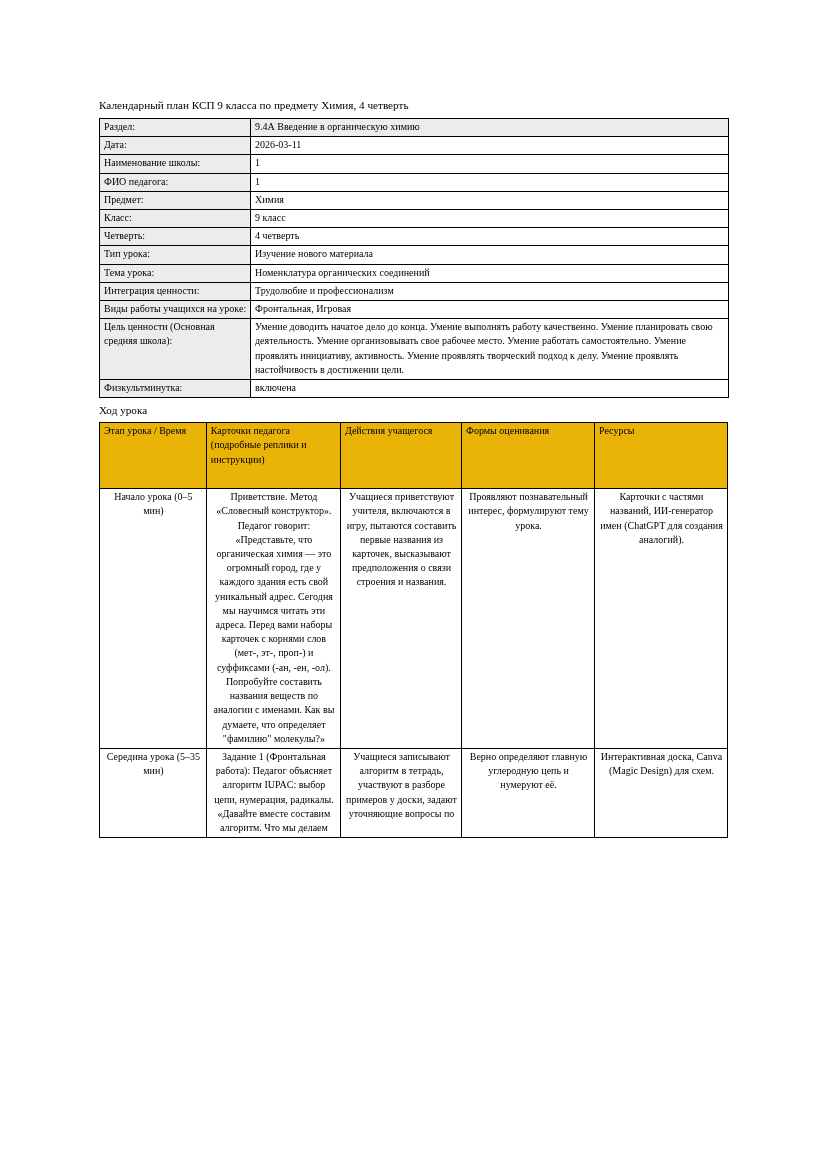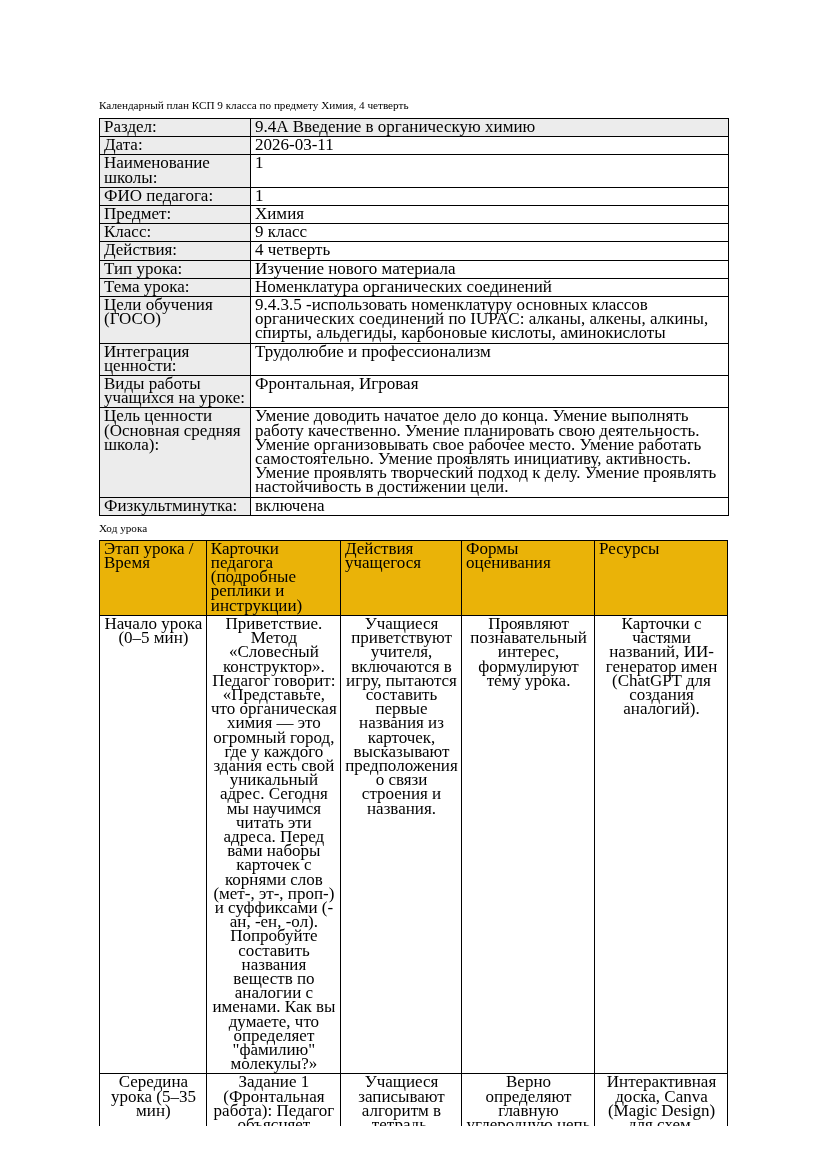--- a/index.html
+++ b/index.html
@@ -31,21 +31,21 @@
   table.doc-table {
     border-collapse: collapse;
     table-layout: fixed;
     width: 629px;
     margin: 0;
     border: 1px solid #000000;
   }
   table.doc-table td, table.doc-table th {
     border: 1px solid #000000;
     padding: 1px 3px 2px 4px;
-    font-size: 17px;
+    font-size: 10px;
     line-height: 14.2px;
     vertical-align: top;
     text-align: left;
     font-weight: normal;
     word-wrap: break-word;
     overflow-wrap: break-word;
   }
   
   table.info-table col.c1 { width: 151px; }
   table.info-table col.c2 { width: 478px; }
@@ -115,34 +115,30 @@
       </tr>
       <tr>
         <td class="label">Предмет:</td>
         <td class="value">Химия</td>
       </tr>
       <tr>
         <td class="label">Класс:</td>
         <td class="value">9 класс</td>
       </tr>
       <tr>
-        <td class="label">Действия:</td>
+        <td class="label">Четверть:</td>
         <td class="value">4 четверть</td>
       </tr>
       <tr>
         <td class="label">Тип урока:</td>
         <td class="value">Изучение нового материала</td>
       </tr>
       <tr>
         <td class="label">Тема урока:</td>
         <td class="value">Номенклатура органических соединений</td>
-      </tr>
-      <tr>
-        <td class="label">Цели обучения (ГОСО)</td>
-        <td class="value">9.4.3.5 -использовать номенклатуру основных классов органических соединений по IUPAC: алканы, алкены, алкины, спирты, альдегиды, карбоновые кислоты, аминокислоты</td>
       </tr>
       <tr>
         <td class="label">Интеграция ценности:</td>
         <td class="value">Трудолюбие и профессионализм</td>
       </tr>
       <tr>
         <td class="label">Виды работы учащихся на уроке:</td>
         <td class="value">Фронтальная, Игровая</td>
       </tr>
       <tr>

